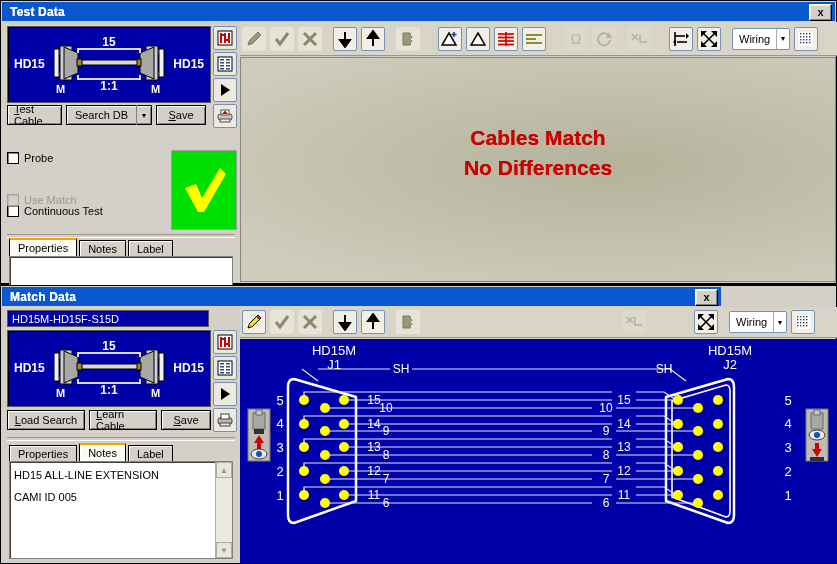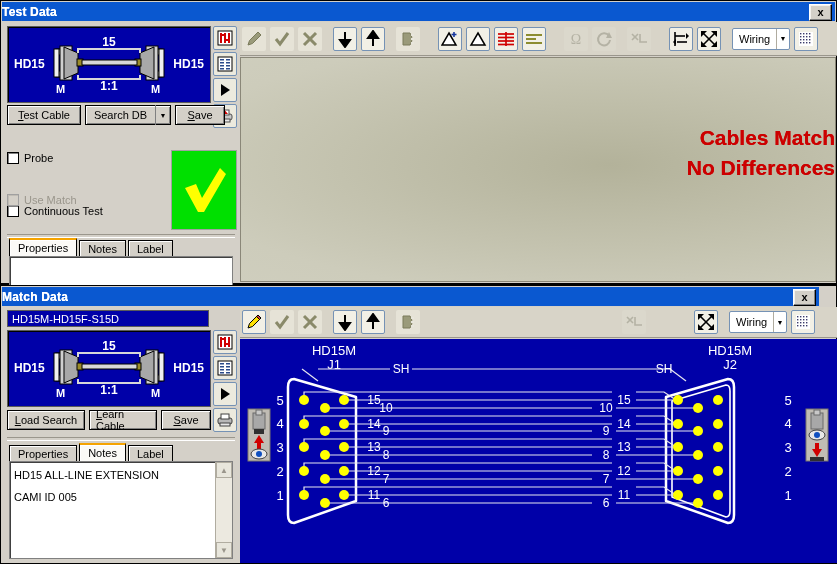--- a/index.html
+++ b/index.html
@@ -17,23 +17,23 @@
   #win-test{left:0;top:0;width:837px;height:284px;}
   #win-match{left:0;top:285px;width:837px;height:279px;}
 
   .titlebar{
     position:absolute;left:1px;top:1px;height:19px;
     background:linear-gradient(to bottom,#1064d8 0%,#0a5ad0 40%,#2a7ce8 100%);
     background:#0a58d0;
     display:flex;align-items:center;
   }
   #win-test .titlebar{width:833px;}
-  #win-match .titlebar{width:817px;}
+  #win-match .titlebar{width:719px;}
   .titlebar .tb-text{
-    color:#fff;font-weight:bold;font-size:12px;letter-spacing:.2px;
+    color:#fff;font-weight:bold;font-size:12px;padding-left:8px;letter-spacing:.2px;
     text-shadow:0 0 0 #fff;
   }
   .tb-close{
     position:absolute;right:3px;top:2px;width:21px;height:15px;
     background:#d4d0c8;border:1px solid #000;
     border-top-color:#fff;border-left-color:#fff;
     box-shadow:inset -1px -1px 0 #808080, inset 1px 1px 0 #f4f2ee;
     display:flex;align-items:center;justify-content:center;
     font-size:11px;font-weight:bold;color:#000;line-height:1;cursor:pointer;
   }
@@ -134,21 +134,21 @@
   .combo .carrow{width:13px;height:20px;border-left:1px solid #b0aca0;display:flex;align-items:center;justify-content:center;font-size:7px;}
 
   .diffarea{
     position:absolute;box-sizing:border-box;
     border:1px solid #8a8778;
     background:
       radial-gradient(ellipse 120% 95% at 62% 48%, #b3b29a 0%, #c3c2ae 38%, #cdccbb 62%, #d2d1c2 100%);
     overflow:hidden;
   }
   .diffmsg{
-    position:absolute;left:0;right:0;text-align:right;
+    position:absolute;left:0;right:0;text-align:center;
     color:#cc0000;font-weight:bold;font-size:21px;line-height:28px;
     text-shadow:0 0 0 #cc0000;
   }
 
   .wirearea{position:absolute;background:#0000a8;overflow:hidden;box-sizing:border-box;}
   .wiresvg{position:absolute;left:0;top:0;}
 </style>
 </head>
 <body>
 
@@ -230,21 +230,21 @@
           <svg width="18" height="16" viewBox="0 0 18 16">
               <rect x="2" y="6" width="14" height="6" rx="2" fill="#c8c8c8" stroke="#505050"></rect>
               <rect x="5" y="2" width="8" height="5" fill="#fff" stroke="#505050"></rect>
               <polygon points="9,2.5 12,6 6,6" fill="#d00000"></polygon>
               <rect x="4" y="11" width="10" height="3" fill="#e8e8e8" stroke="#505050"></rect>
             </svg>
         </div>
       </div>
 
       <div class="btnrow" style="left:4px;top:83px;">
-        <div class="w95btn" style="width:74px;">
+        <div class="w95btn" style="width:55px;">
           <span><u>T</u><span>est Cable</span></span>
         </div>
         <div class="w95btn" style="width:86px;padding:0;">
           <span style="flex:1;text-align:center;">Search DB</span>
           <span class="splitarrow">▼</span>
         </div>
         <div class="w95btn" style="width:50px;">
           <span><u>S</u><span>ave</span></span>
         </div>
       </div>

